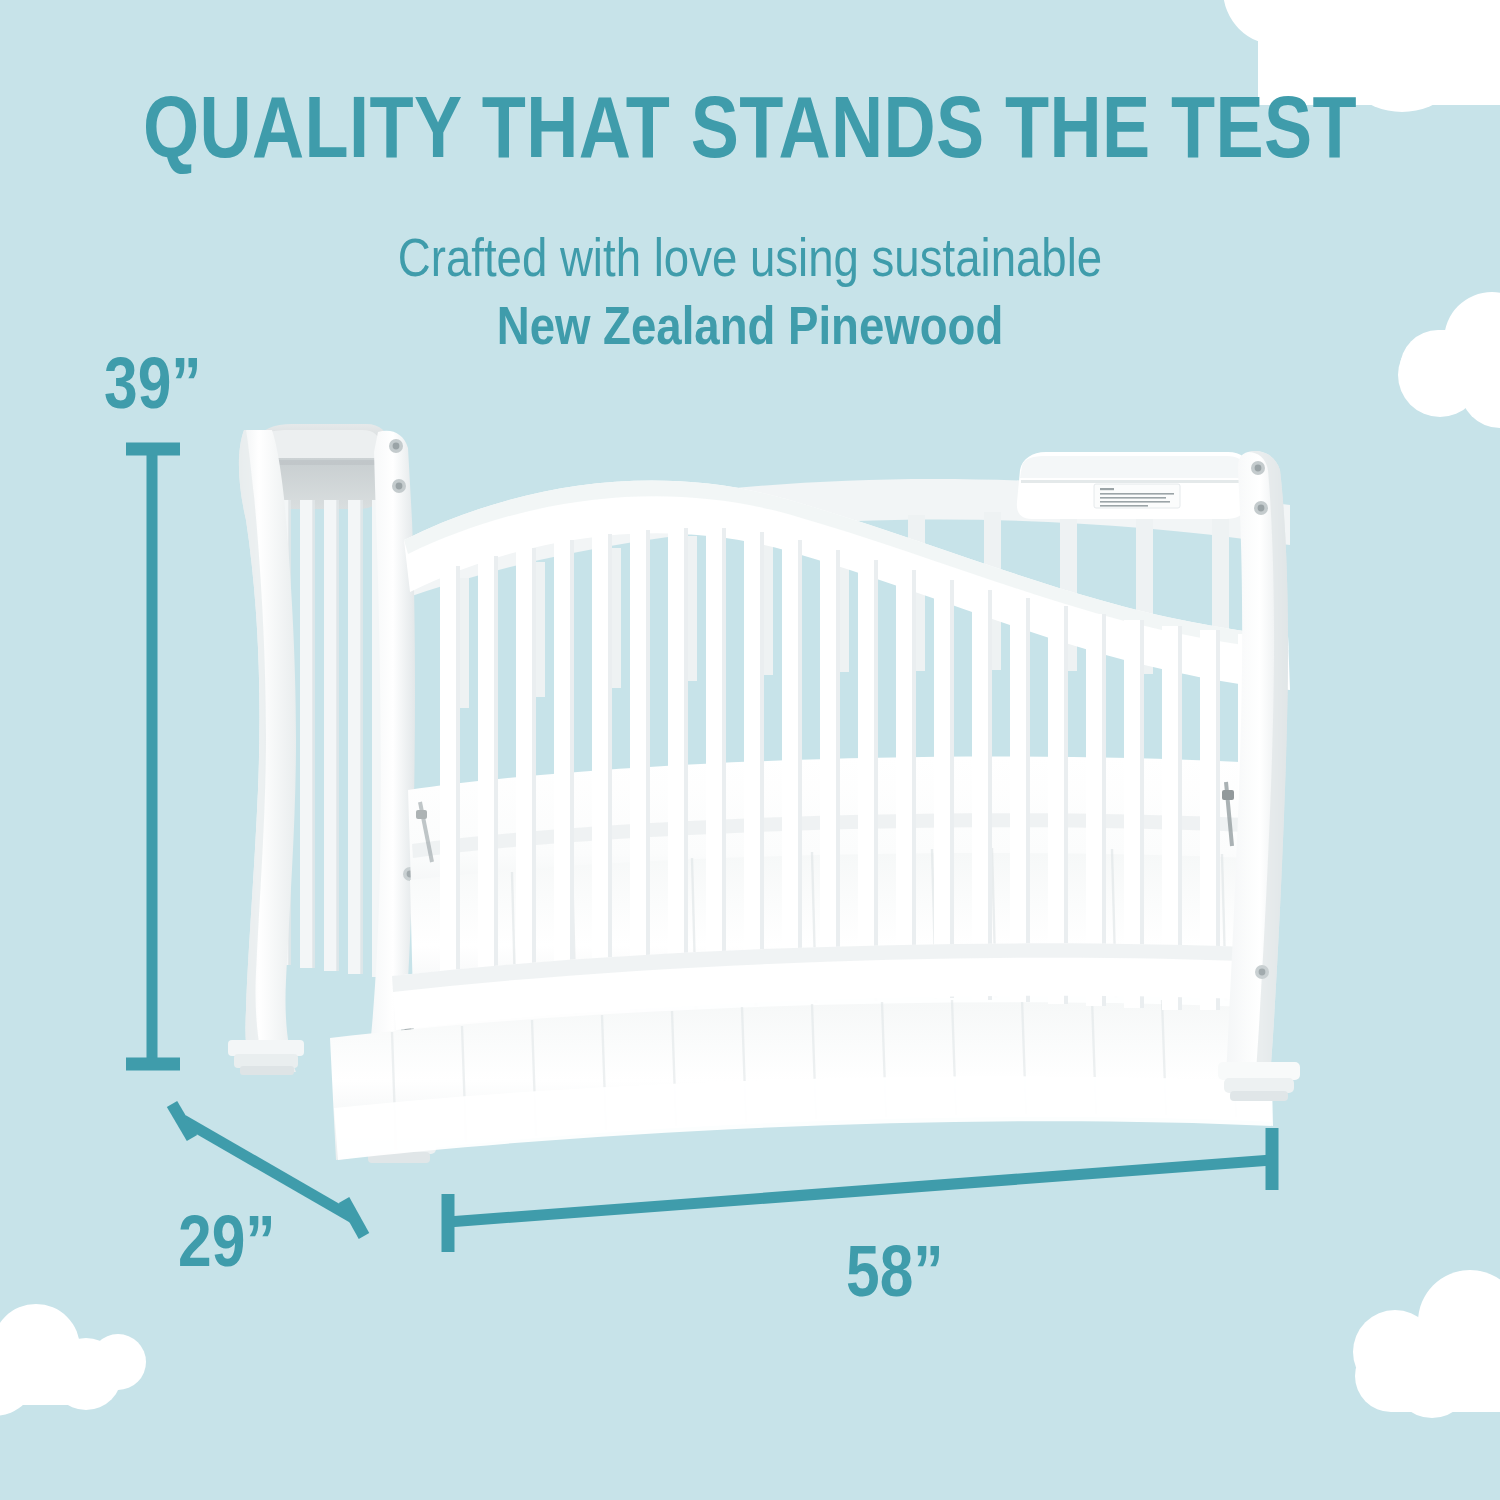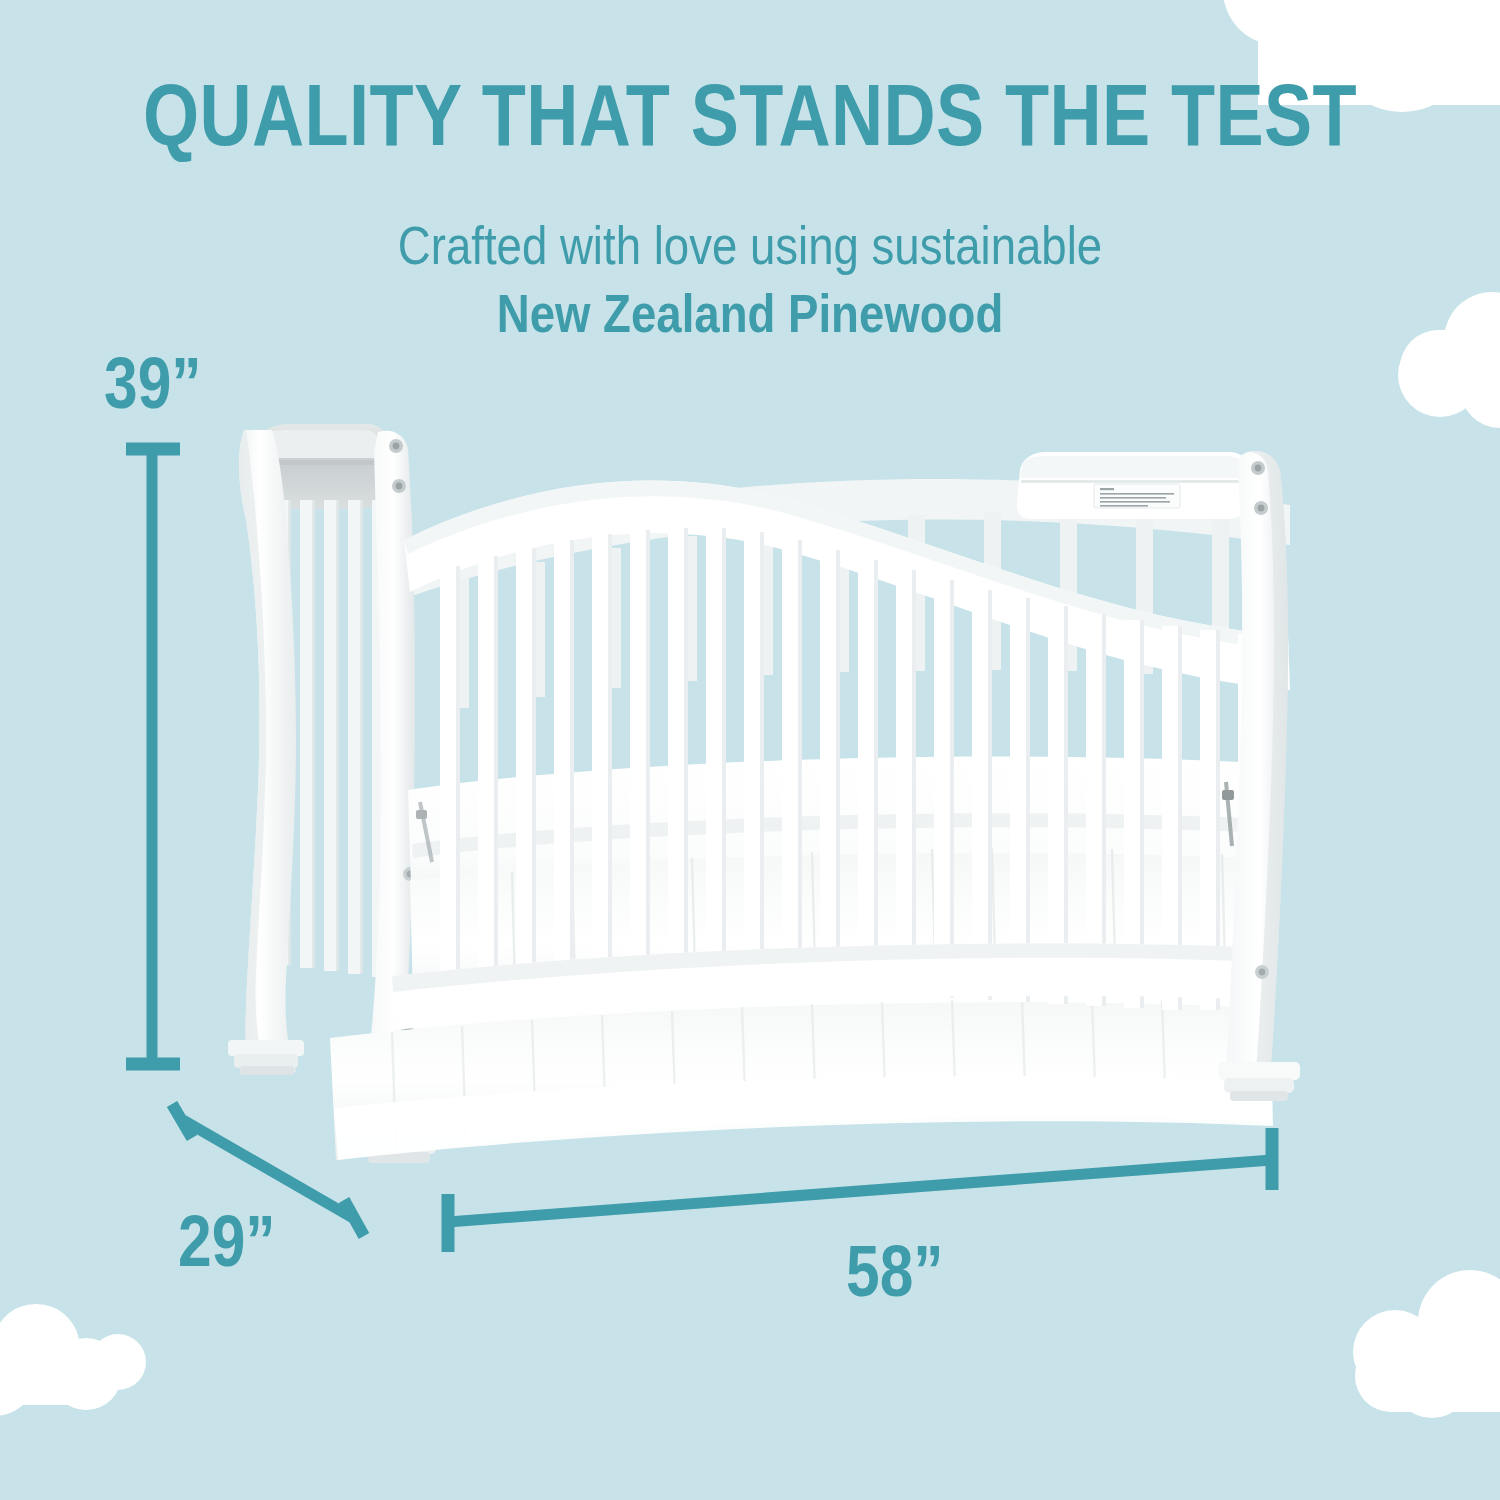--- a/index.html
+++ b/index.html
@@ -21,21 +21,21 @@
   .cloud-layer {
     position: absolute;
     inset: 0;
     pointer-events: none;
   }
 
   
   .head-block {
     position: absolute;
     left: 0;
-    top: 72px;
+    top: 84px;
     width: 1500px;
     text-align: center;
     z-index: 6;
   }
   .headline {
     font-family: "Liberation Sans Narrow", "Liberation Sans", sans-serif;
     font-weight: 700;
     font-size: 88px;
     line-height: 0.98;
     letter-spacing: 0.5px;

